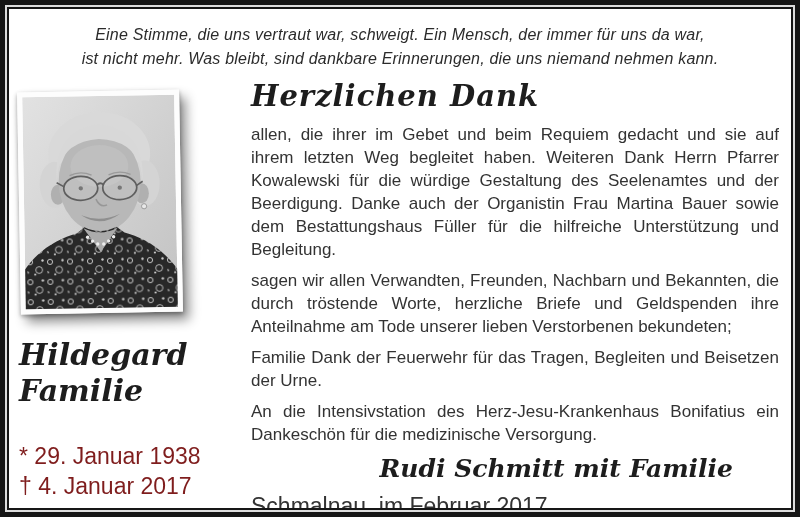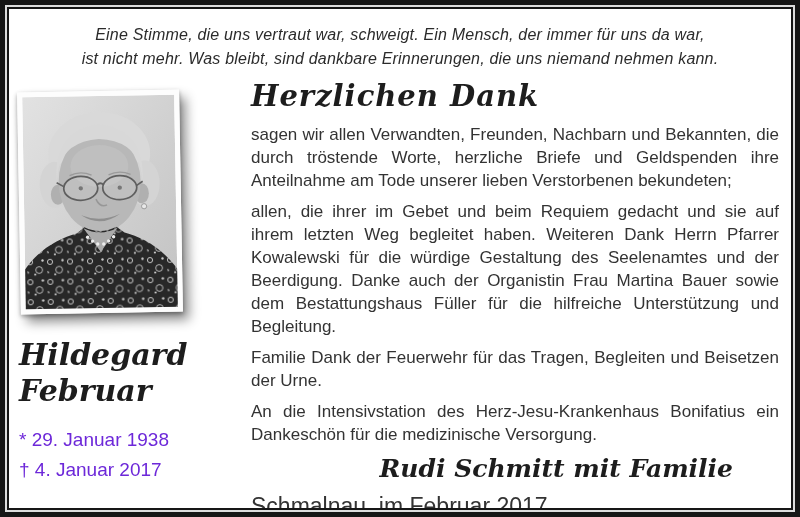--- a/index.html
+++ b/index.html
@@ -66,24 +66,24 @@
   .name {
     margin-top: 20px;
     font-family: "DejaVu Serif", serif;
     font-style: italic;
     font-weight: 600;
     font-size: 30px;
     line-height: 36px;
     color: #1d1d1d;
   }
   .dates {
-    margin-top: 16px;
-    font-size: 19px;
+    margin-top: 32px;
+    font-size: 23px;
     line-height: 30px;
-    color: #6d28d9;
+    color: #7f1d1d;
   }
   .right-col {
     flex: 1 1 auto;
     padding-left: 20px;
     padding-right: 2px;
     color: #2f2f2f;
   }
   .headline {
     margin: 0 0 10px 0;
     font-family: "DejaVu Serif", serif;
@@ -187,33 +187,33 @@
               <circle cx="63" cy="141" r="1.7" fill="#ececec"></circle>
               <circle cx="68" cy="145" r="1.7" fill="#ececec"></circle>
               <circle cx="73" cy="148" r="1.7" fill="#ececec"></circle>
               <circle cx="79" cy="148" r="1.7" fill="#ececec"></circle>
               <circle cx="84" cy="145" r="1.7" fill="#ececec"></circle>
               <circle cx="89" cy="141" r="1.7" fill="#ececec"></circle>
             </svg>
           </div>
           <div class="name">
             <div>Hildegard</div>
-            <div>Februar</div>
+            <div>Familie</div>
           </div>
           <div class="dates">
             <div>* 29. Januar 1938</div>
             <div>† 4. Januar 2017</div>
           </div>
         </div>
 
         <div class="right-col">
           <h1 class="headline">Herzlichen Dank</h1>
           <div class="body-text">
+            <p>allen, die ihrer im Gebet und beim Requiem gedacht und sie auf ihrem letzten Weg begleitet haben. Weiteren Dank Herrn Pfarrer Kowalewski für die würdige Gestaltung des Seelenamtes und der Beerdigung. Danke auch der Organistin Frau Martina Bauer sowie dem Bestattungshaus Füller für die hilfreiche Unterstützung und Begleitung.</p>
             <p>sagen wir allen Verwandten, Freunden, Nachbarn und Bekannten, die durch tröstende Worte, herzliche Briefe und Geldspenden ihre Anteilnahme am Tode unserer lieben Verstorbenen bekundeten;</p>
-            <p>allen, die ihrer im Gebet und beim Requiem gedacht und sie auf ihrem letzten Weg begleitet haben. Weiteren Dank Herrn Pfarrer Kowalewski für die würdige Gestaltung des Seelenamtes und der Beerdigung. Danke auch der Organistin Frau Martina Bauer sowie dem Bestattungshaus Füller für die hilfreiche Unterstützung und Begleitung.</p>
             <p>Familie Dank der Feuerwehr für das Tragen, Begleiten und Beisetzen der Urne.</p>
             <p>An die Intensivstation des Herz-Jesu-Krankenhaus Bonifatius ein Dankeschön für die medizinische Versorgung.</p>
           </div>
           <div class="signature">Rudi Schmitt mit Familie</div>
           <div class="place-date">Schmalnau, im Februar 2017</div>
         </div>
 
       </div>
     </div>
   </div>

